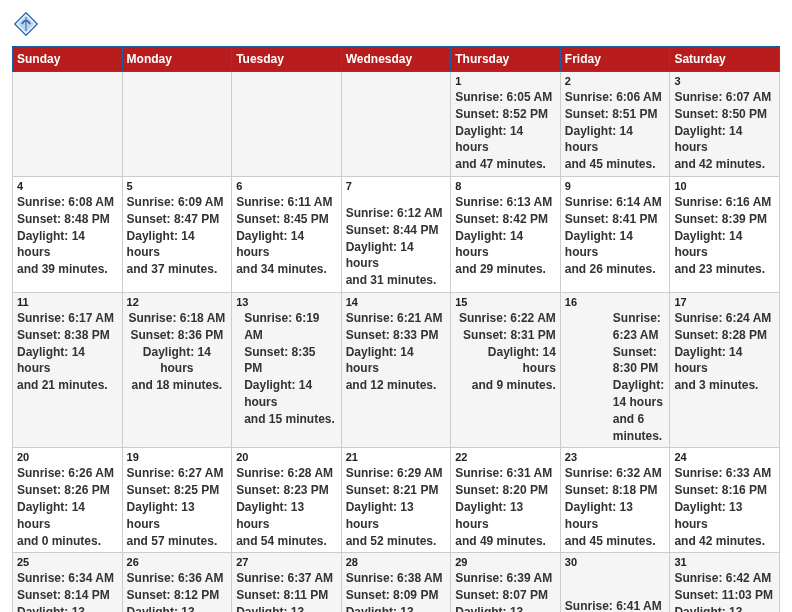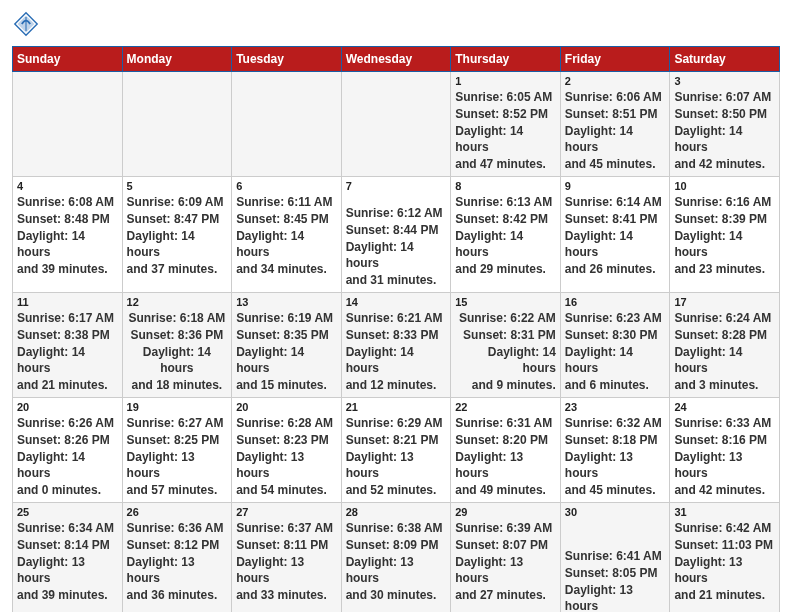--- a/index.html
+++ b/index.html
@@ -226,42 +226,42 @@
           </td>
           <td>
             <span class="day-num">12</span>
             <div class="day-info" style="white-space: pre-line; text-align: center;">Sunrise: 6:18 AM
 Sunset: 8:36 PM
 Daylight: 14 hours
 and 18 minutes.</div>
           </td>
           <td>
             <span class="day-num">13</span>
-            <div class="day-info" style="white-space: pre-line;">Sunrise: 6:19 AM
+            <div class="day-info" style="white-space: pre-line; margin-left: 8px;">Sunrise: 6:19 AM
 Sunset: 8:35 PM
 Daylight: 14 hours
 and 15 minutes.</div>
           </td>
           <td>
             <span class="day-num">14</span>
             <div class="day-info" style="white-space: pre-line;">Sunrise: 6:21 AM
 Sunset: 8:33 PM
 Daylight: 14 hours
 and 12 minutes.</div>
           </td>
           <td>
             <span class="day-num">15</span>
             <div class="day-info" style="white-space: pre-line; text-align: right;">Sunrise: 6:22 AM
 Sunset: 8:31 PM
 Daylight: 14 hours
 and 9 minutes.</div>
           </td>
           <td>
             <span class="day-num">16</span>
-            <div class="day-info" style="white-space: pre-line;">Sunrise: 6:23 AM
+            <div class="day-info" style="white-space: pre-line; margin-left: 48px;">Sunrise: 6:23 AM
 Sunset: 8:30 PM
 Daylight: 14 hours
 and 6 minutes.</div>
           </td>
           <td>
             <span class="day-num">17</span>
             <div class="day-info" style="white-space: pre-line;">Sunrise: 6:24 AM
 Sunset: 8:28 PM
 Daylight: 14 hours
 and 3 minutes.</div>

